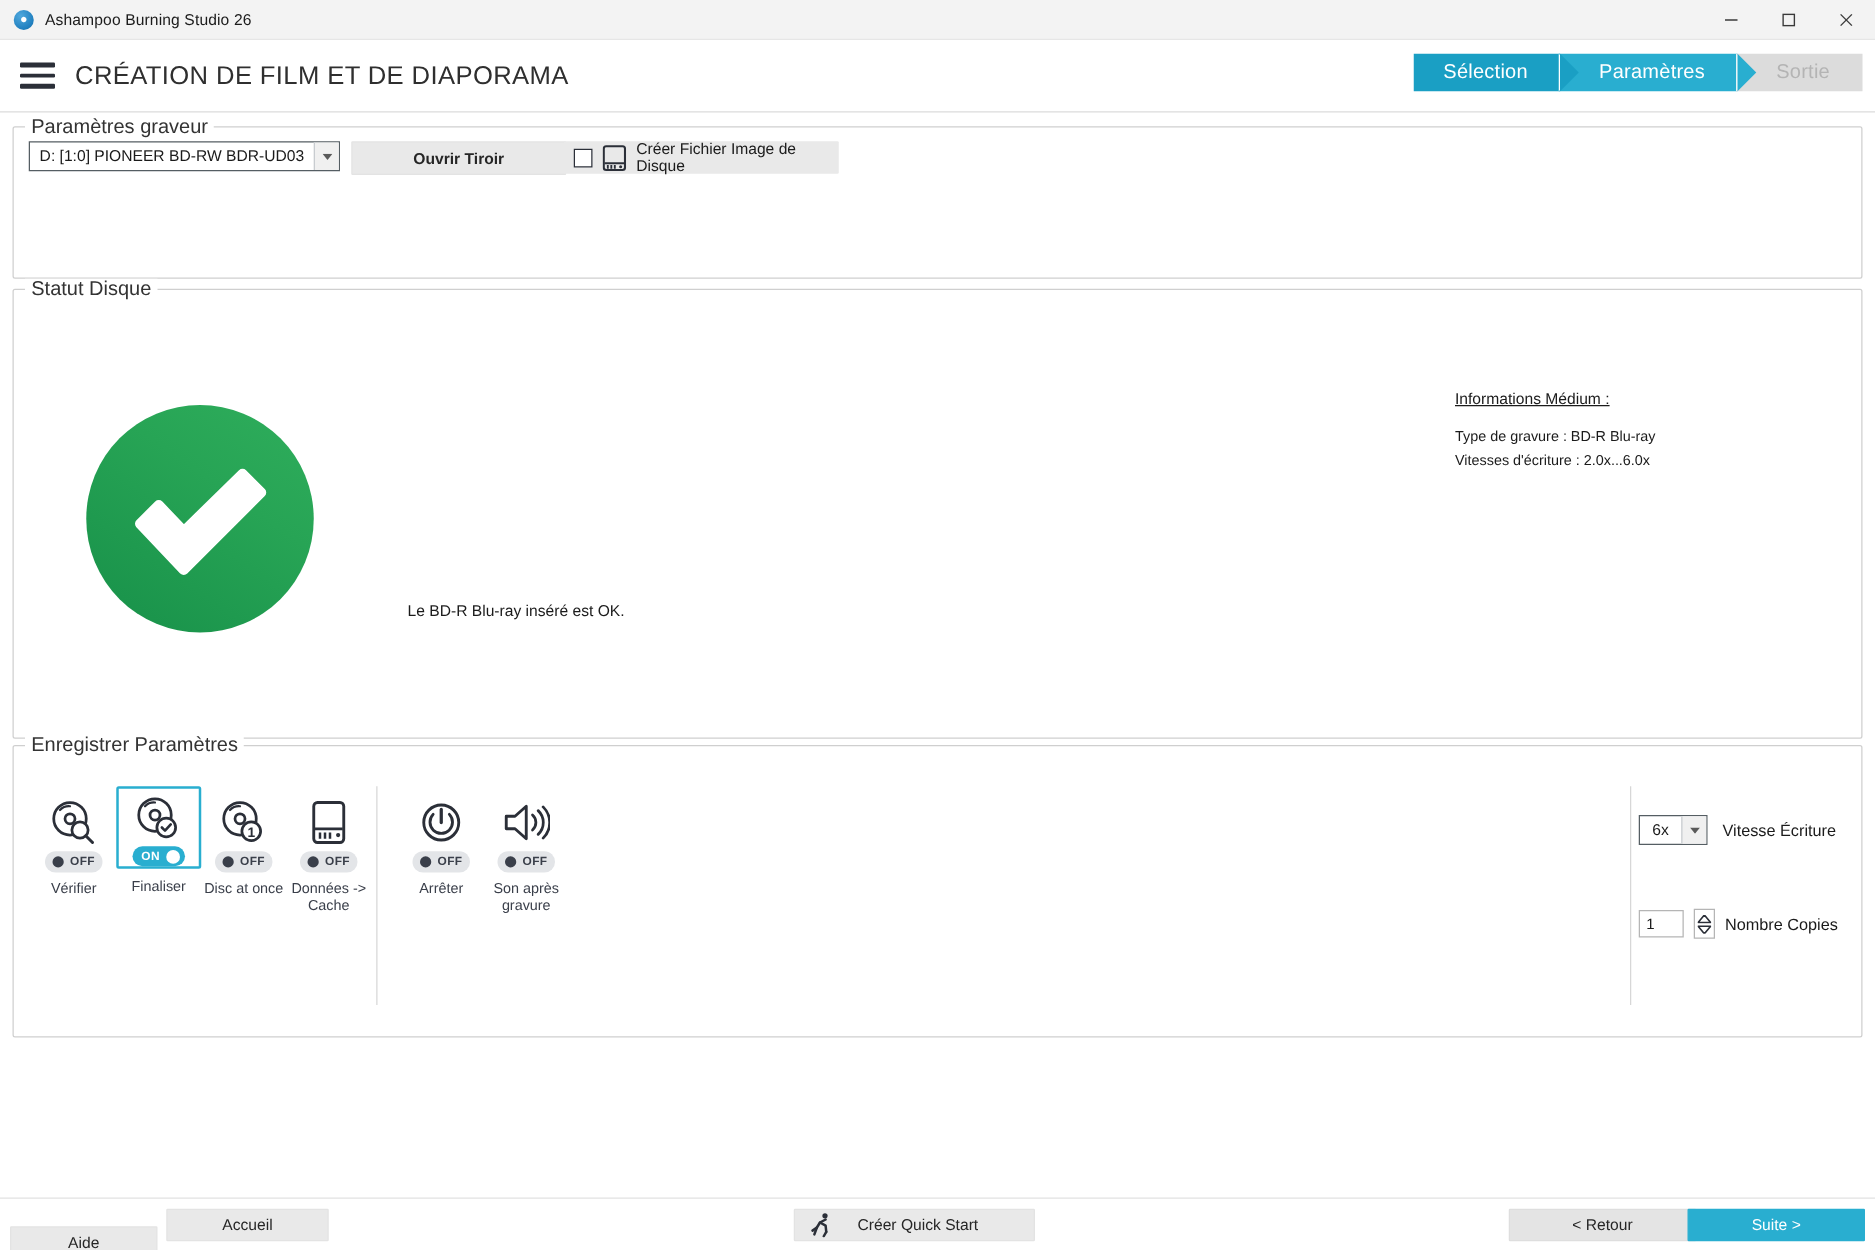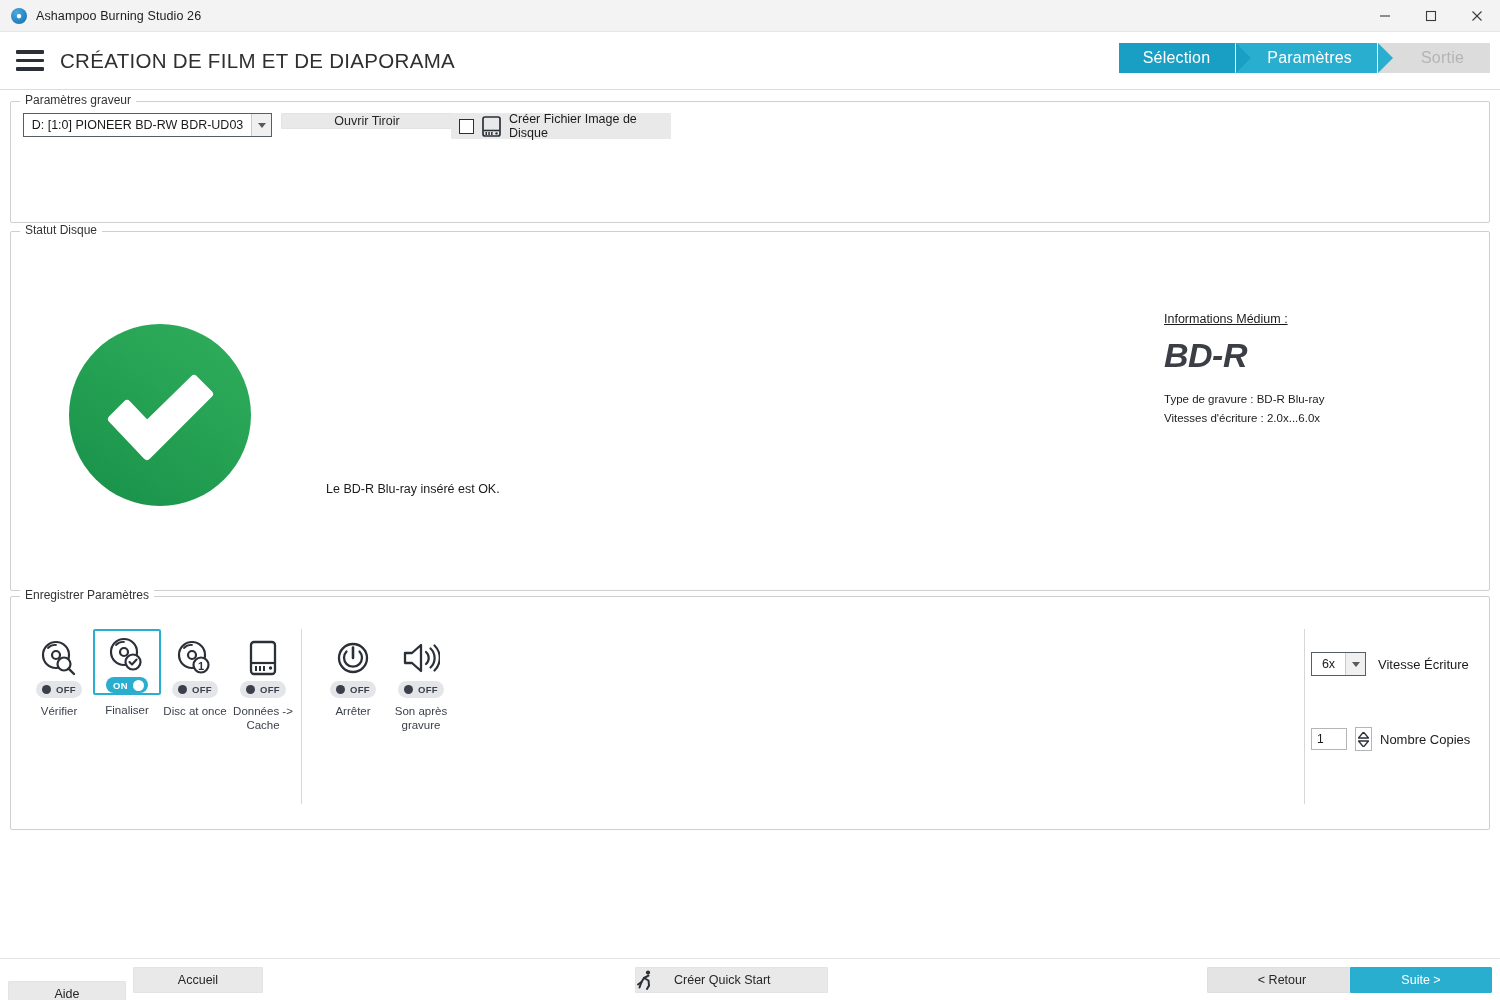--- a/index.html
+++ b/index.html
@@ -61,54 +61,54 @@
   .step.s2 { background: #29aed0; margin-left: -1px; }
   .step.s3 { background: #dcdcdc; color: #b4b4b4; margin-left: -1px; padding-right: 26px; }
   .step.s1::after, .step.s2::after {
     content: ""; position: absolute; right: -15px; top: 0;
     width: 0; height: 0; border-top: 15px solid transparent;
     border-bottom: 15px solid transparent; z-index: 2;
   }
   .step.s1::after { border-left: 15px solid #1a9fc4; }
   .step.s2::after { border-left: 15px solid #29aed0; }
   .step.s2 { padding-left: 32px; }
-  .step.s3 { padding-left: 44px; }
+  .step.s3 { padding-left: 32px; }
   .step.s2::before, .step.s3::before {
     content: ""; position: absolute; left: 0; top: 0;
     width: 0; height: 0; border-top: 15px solid transparent;
     border-bottom: 15px solid transparent; border-left: 15px solid #ffffff; z-index: 1;
   }
 
   
   .group {
     position: absolute; border: 1px solid #cfcfcf; border-radius: 2px;
   }
   .group > .legend {
     position: absolute; top: -9px; left: 9px; background: #ffffff;
-    padding: 0 5px; font-size: 12px; color: #333;
+    padding: 0 5px; font-size: 16px; color: #333;
   }
   #group-burner { left: 10px; top: 101px; width: 1480px; height: 122px; }
   #group-status { left: 10px; top: 231px; width: 1480px; height: 360px; }
   #group-record { left: 10px; top: 596px; width: 1480px; height: 234px; }
   .combo {
     position: absolute; height: 24px; border: 1.5px solid #555e63; background: #fff;
     display: flex; align-items: center; font-size: 12.5px; color: #1a1a1a;
   }
   .combo .cv { flex: 1; text-align: center; padding: 0 6px; }
   .combo .arrow {
     width: 20px; height: 100%; border-left: 1px solid #c8ccd0; background: #f0f0f0;
     display: flex; align-items: center; justify-content: center;
   }
   #drive-combo { left: 12px; top: 11px; width: 249px; }
   .btn-grey {
     background: #e9e9e9; border: 1px solid #e3e3e3; color: #262626;
     font-size: 12.5px; display: flex; align-items: center; justify-content: center;
     border-radius: 1px;
   }
-  #open-tray { position: absolute; left: 270px; top: 11px; width: 172px; height: 16px; }
+  #open-tray { position: absolute; left: 270px; top: 11px; width: 172px; height: 27px; font-weight: bold; }
   #make-image {
     position: absolute; left: 440px; top: 11px; width: 220px; height: 26px;
     background: #e9e9e9; display: flex; align-items: center; padding-left: 8px; gap: 8px;
     border-radius: 1px;
   }
   .chkbox { width: 15px; height: 15px; border: 1.8px solid #2b2f38; background: #fff; flex: none; }
   .img-icon { width: 19px; height: 21px; flex: none; }
   #make-image .lbl { font-size: 12.5px; color: #1b1b1b; }
 
   
@@ -179,21 +179,21 @@
     position: absolute; left: 0; bottom: 0; width: 1500px; height: 42px;
     background: #ffffff; border-top: 1px solid #e2e2e2;
   }
   .fbtn {
     position: absolute; height: 26px; background: #e9e9e9; border: 1px solid #e3e3e3;
     display: flex; align-items: center; justify-content: center;
     font-size: 12.5px; color: #262626; border-radius: 1px;
   }
   #btn-aide { left: 8px; top: 22px; width: 118px; }
   #btn-accueil { left: 133px; top: 8px; width: 130px; }
-  #btn-quick { left: 635px; top: 8px; width: 193px; justify-content: flex-start; padding-left: 0; gap: 20px; }
+  #btn-quick { left: 635px; top: 8px; width: 193px; justify-content: flex-start; padding-left: 12px; gap: 20px; }
   #btn-quick .qicon { width: 18px; height: 20px; flex: none; display: flex; align-items: center; }
   #btn-retour { left: 1207px; top: 8px; width: 150px; background: #e4e4e4; border-color: #dedede; }
   #btn-suite {
     left: 1350px; top: 8px; width: 142px; background: #29aed0; border-color: #29aed0; color: #ffffff;
   }
 </style>
 </head>
 <body>
 
 <div class="app">
@@ -282,21 +282,20 @@
     <div class="check-circle">
       <svg width="116" height="92" viewBox="0 0 116 92">
         <path d="M10 50 L25 35 L45 56 L92 10 L107 25 L45 87 Z" fill="#ffffff" stroke="#ffffff" stroke-width="8" stroke-linejoin="round"></path>
       </svg>
     </div>
 
     <div class="status-msg">Le BD-R Blu-ray inséré est OK.</div>
 
     <div class="media-info">
       <div class="mi-head">Informations Médium :</div>
-      <div class="mi-type">BD-R</div>
       <div class="mi-lines">
         <div class="mi-line">Type de gravure : BD-R Blu-ray</div>
         <div class="mi-line">Vitesses d'écriture : 2.0x...6.0x</div>
       </div>
     </div>
   </div>
 
   <div class="group" id="group-record">
     <div class="legend">Enregistrer Paramètres</div>
 

